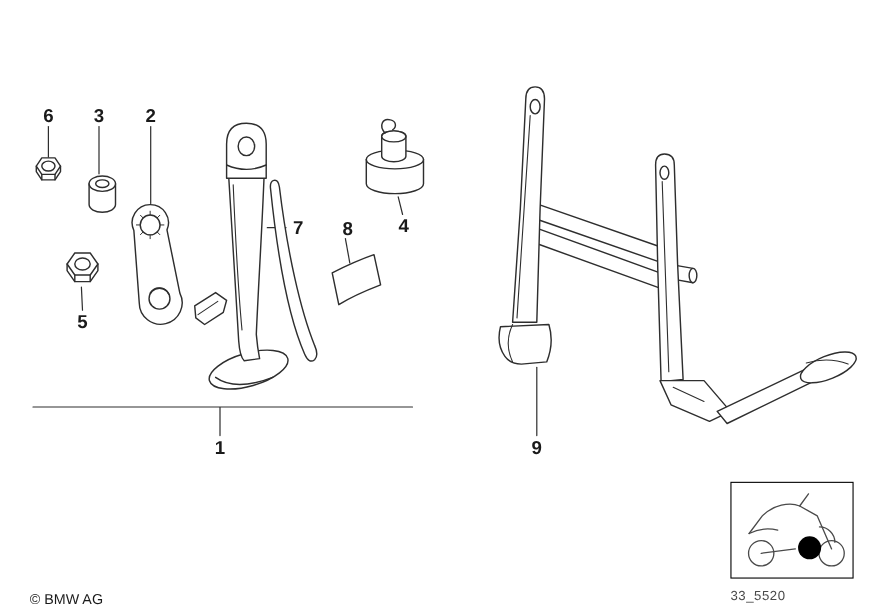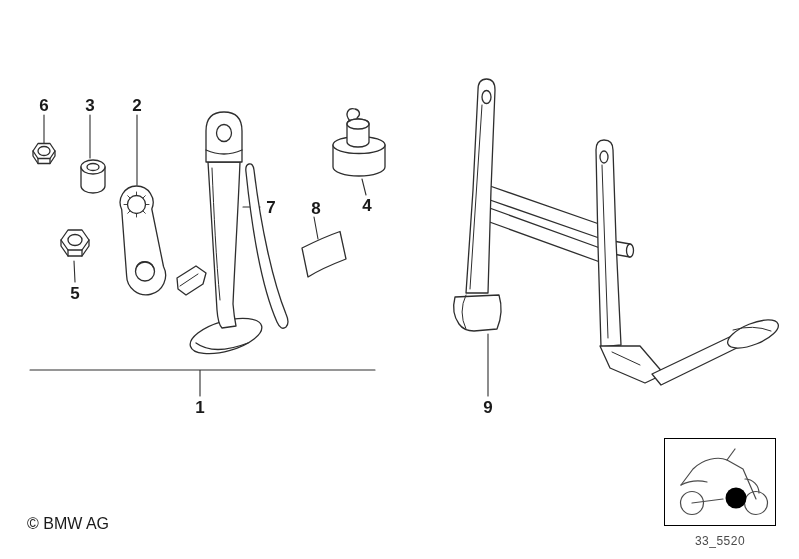--- a/index.html
+++ b/index.html
@@ -1,24 +1,24 @@
 <!DOCTYPE html>
 <html style="--text: #1a1a1a; --code: #4a4a4a; --line: #2e2e2e;"><head>
 <meta charset="utf-8">
 <style>
   html,body{margin:0;padding:0;background:#fff}
   .page{position:relative;width:799px;height:559px;background:#fff;
         font-family:"Liberation Sans",sans-serif;overflow:hidden}
   .art{position:absolute;left:0;top:0}
   .callout{position:absolute;transform:translate(-50%,-50%);
            font-size:17px;font-weight:600;color:var(--text,#111);line-height:1}
-  .copyright{position:absolute;left:27px;top:515px;font-size:16px;color:var(--text,#1a1a1a)}
+  .copyright{position:absolute;left:27px;top:537px;font-size:13px;color:var(--text,#1a1a1a)}
   .thumb{position:absolute;left:664px;top:438px;width:112px;height:88px;
          border:1px solid #000;box-sizing:border-box;background:#fff}
-  .code{position:absolute;left:664px;top:534px;width:112px;text-align:center;
+  .code{position:absolute;left:664px;top:534px;width:112px;
         font-size:12px;color:var(--code,#4a4a4a);letter-spacing:.5px}
 </style>
 </head>
 <body>
 
 <div class="page">
 
   <svg class="art" width="799" height="559" viewBox="0 0 799 559">
     <g stroke="#2e2e2e" stroke-width="1.3" fill="#ffffff" stroke-linejoin="round" stroke-linecap="round">
 

